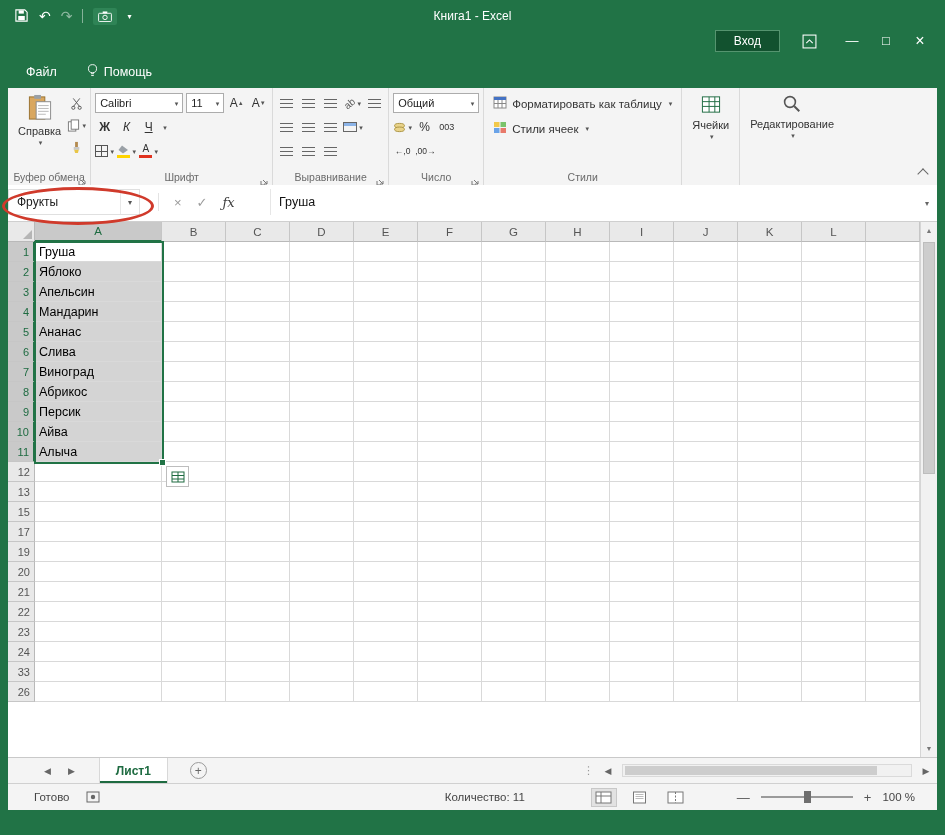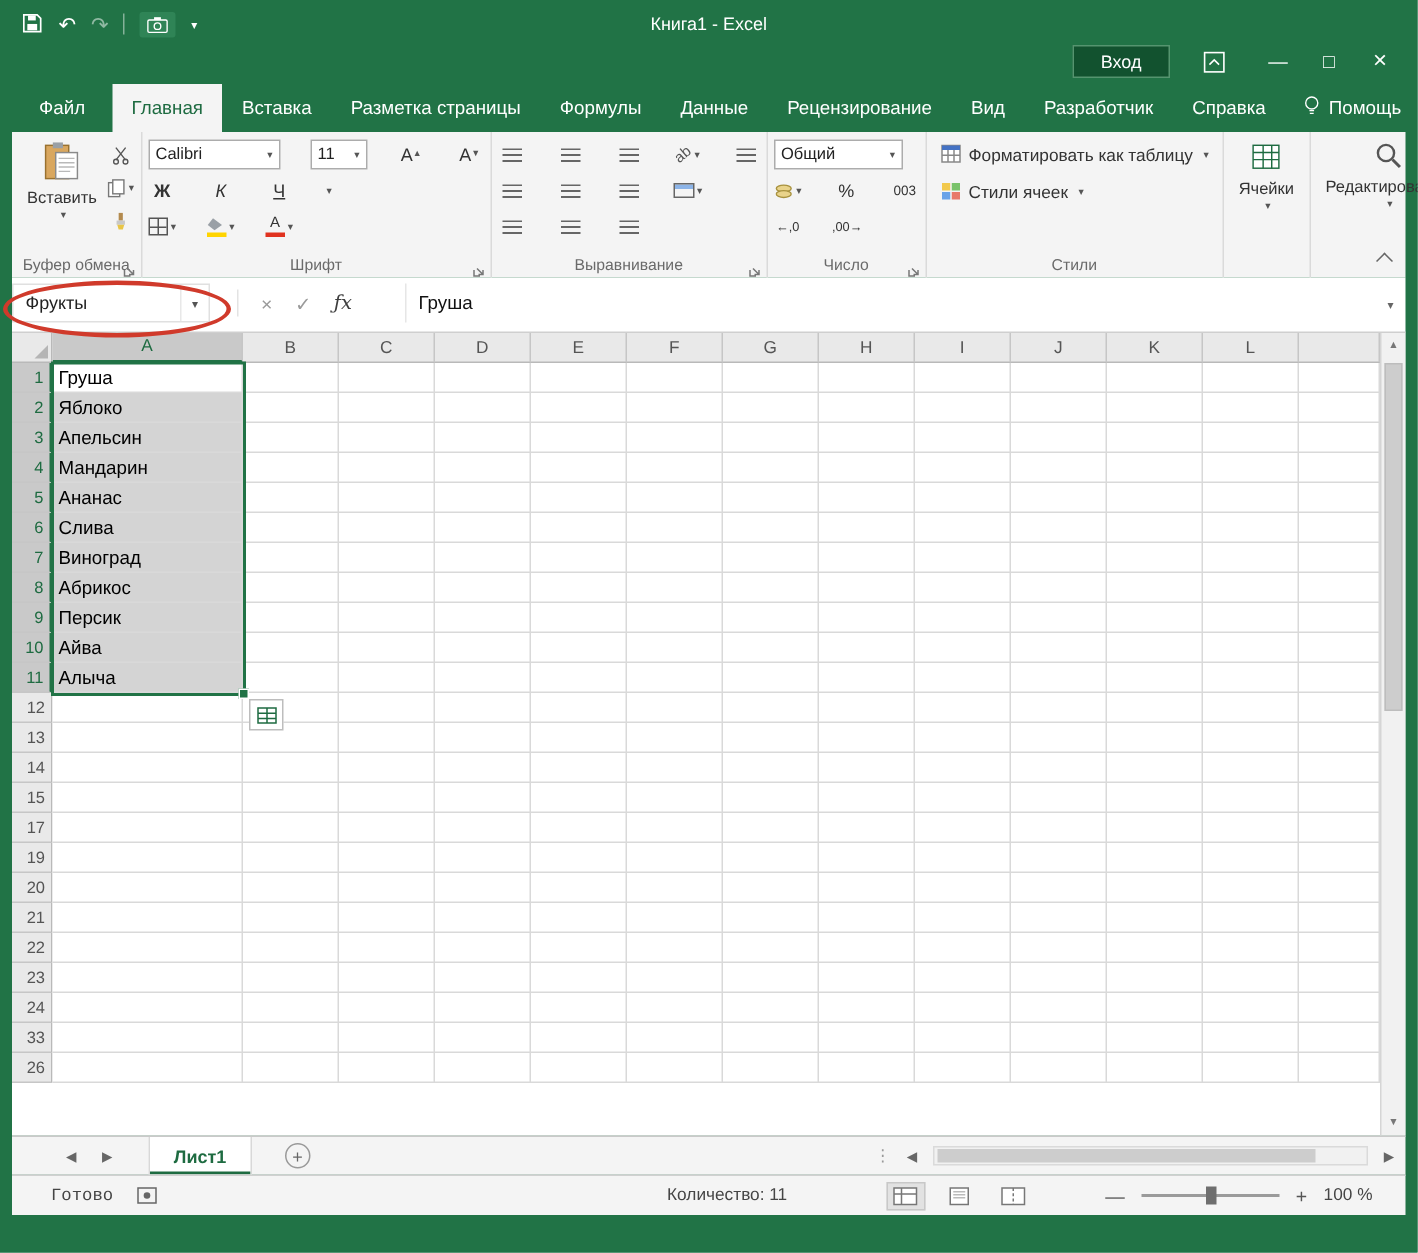--- a/index.html
+++ b/index.html
@@ -31,21 +31,21 @@
 .tab-help{display:flex;align-items:center;gap:6px;padding:0 12px;}
 
 
 .ribbon{position:absolute;left:8px;top:88px;width:929px;height:97px;background:#F4F4F4;display:flex;align-items:stretch;}
 .group{position:relative;border-right:1px solid #DADADA;padding:3px 4px 16px 4px;display:flex;}
 .glabel{position:absolute;left:0;right:0;bottom:2px;text-align:center;font-size:10.5px;color:#6A6A6A;}
 .lnch{position:absolute;right:2px;bottom:3px;width:10px;height:10px;}
 .caret{font-size:7px;color:#555;margin-left:2px;line-height:1;}
 .bigbtn{display:flex;flex-direction:column;align-items:center;gap:2px;padding:3px 6px;font-size:11px;color:#333;cursor:default;}
 .vcol{display:flex;flex-direction:column;justify-content:flex-start;}
-.grow{display:flex;align-items:center;gap:20px;height:24px;}
+.grow{display:flex;align-items:center;gap:3px;height:24px;}
 .combo{background:#fff;border:1px solid #ACACAC;height:20px;display:flex;align-items:center;font-size:11px;color:#222;padding:0 4px;justify-content:space-between;}
 .tbtn{min-width:19px;height:20px;display:flex;align-items:center;justify-content:center;font-size:12px;color:#333;cursor:default;}
 .bold{font-weight:bold;}
 .ital{font-style:italic;}
 .unders{text-decoration:underline;}
 .supt{font-size:6px;vertical-align:super;color:#555;}
 .bars{display:inline-block;width:13px;height:9px;background:repeating-linear-gradient(to bottom,#666 0 1.2px,transparent 1.2px 3.8px);}
 .iconstack{display:flex;flex-direction:column;align-items:center;line-height:1;}
 .colorbar{display:block;width:13px;height:3px;margin-top:1px;}
 .gridico{width:13px;height:12px;border:1px solid #555;background:linear-gradient(#555,#555) center/100% 1px no-repeat,linear-gradient(#555,#555) center/1px 100% no-repeat;}
@@ -97,21 +97,21 @@
 .sheettab{margin-left:24px;height:100%;background:#fff;display:flex;align-items:center;padding:0 16px;color:#1E6B41;font-weight:bold;font-size:12px;border-left:1px solid #D8D8D8;border-right:1px solid #D8D8D8;box-shadow:inset 0 -2px 0 #1E6B41;}
 .addbtn{margin-left:22px;width:17px;height:17px;border:1px solid #9A9A9A;border-radius:50%;display:flex;align-items:center;justify-content:center;font-size:12px;color:#666;line-height:1;}
 .hscroll{margin-left:auto;display:flex;align-items:center;gap:7px;margin-right:4px;}
 .hgrip{color:#999;font-size:11px;}
 .harrow{font-size:9px;color:#666;width:14px;text-align:center;}
 .htrack{width:290px;height:13px;background:#F1F1F1;border:1px solid #DADADA;position:relative;}
 .hthumb{position:absolute;left:2px;top:1px;width:252px;height:9px;background:#CDCDCD;}
 
 
 .statusbar{position:absolute;left:8px;top:783px;width:929px;height:27px;background:#F4F4F4;border-top:1px solid #D0D0D0;display:flex;align-items:center;font-size:11.5px;color:#454545;}
-.sbready{margin-left:26px;font-family:Liberation Mono, monospace;}
+.sbready{margin-left:26px;}
 .sbmacro{margin-left:16px;display:flex;align-items:center;}
 .sbcount{margin-left:auto;}
 .sbviews{display:flex;gap:10px;margin-left:66px;align-items:center;}
 .viewbtn{display:flex;align-items:center;justify-content:center;width:26px;height:19px;}
 .viewbtn.active{background:#E2E2E2;border:1px solid #C8C8C8;}
 .sbzoom{display:flex;align-items:center;gap:11px;margin-left:48px;margin-right:22px;}
 .zsign{font-size:13px;color:#555;}
 .zline{width:92px;height:2px;background:#9A9A9A;position:relative;}
 .zthumb{position:absolute;left:43px;top:-5px;width:7px;height:12px;background:#6E6E6E;}
 .zlabel{font-size:11.5px;color:#454545;}
@@ -150,52 +150,41 @@
           </svg>
         </span>
       <span class="winbtn">—</span>
       <span class="winbtn">□</span>
       <span class="winbtn close">×</span>
     </div>
   </div>
 
   <div class="tabs">
     <div class="tab file">Файл</div>
-    <div class="tablist">
-        <div class="tab active">Главная</div>
-        <div class="tab">Вставка</div>
-        <div class="tab">Разметка страницы</div>
-        <div class="tab">Формулы</div>
-        <div class="tab">Данные</div>
-        <div class="tab">Рецензирование</div>
-        <div class="tab">Вид</div>
-        <div class="tab">Разработчик</div>
-        <div class="tab">Справка</div>
-      </div>
     <div class="tab tab-help">
       <span><svg width="11" height="15" viewBox="0 0 12 16">
             <circle cx="6" cy="6" r="4.4" fill="none" stroke="#fff"></circle>
             <path d="M4.3 11.5h3.4M4.6 13.5h2.8" stroke="#fff"></path>
           </svg></span>
       <span>Помощь</span>
     </div>
 
   </div>
 
   <div class="ribbon">
 
     <div class="group">
       <div class="bigbtn">
         <span><svg width="26" height="27" viewBox="0 0 26 28">
               <rect x="2" y="3" width="16" height="23" fill="#D9A75F" stroke="#99712F"></rect>
               <rect x="7" y="1" width="7" height="4" fill="#9AA0A6"></rect>
               <rect x="9" y="8" width="15" height="18" fill="#fff" stroke="#8A8A8A"></rect>
               <path d="M11 12h11M11 15h11M11 18h11M11 21h8" stroke="#B9B9B9"></path>
             </svg></span>
-        <span>Вставить</span>
+        <span>Справка</span>
         <span class="caret">▾</span>
       </div>
       <div class="vcol" style="gap:2px;padding-top:2px;">
         <div class="tbtn">
             <svg width="13" height="13" viewBox="0 0 14 14">
               <path d="M3.5 1.5l7 9M10.5 1.5l-7 9" stroke="#555" fill="none"></path>
               <circle cx="3.6" cy="11.6" r="1.7" fill="none" stroke="#555"></circle>
               <circle cx="10.4" cy="11.6" r="1.7" fill="none" stroke="#555"></circle>
             </svg>
           </div>
@@ -631,36 +620,20 @@
           <div class="cell" style="width: 64px;"></div>
           <div class="cell" style="width: 64px;"></div>
           <div class="cell" style="width: 64px;"></div>
           <div class="cell" style="width: 64px;"></div>
           <div class="cell" style="width: 64px;"></div>
           <div class="cell" style="width: 64px;"></div>
           <div class="cell fillcell"></div>
         </div>
         <div class="gridrow">
           <div class="rowhead">13</div>
-          <div class="cell" style="width: 127px;"></div>
-          <div class="cell" style="width: 64px;"></div>
-          <div class="cell" style="width: 64px;"></div>
-          <div class="cell" style="width: 64px;"></div>
-          <div class="cell" style="width: 64px;"></div>
-          <div class="cell" style="width: 64px;"></div>
-          <div class="cell" style="width: 64px;"></div>
-          <div class="cell" style="width: 64px;"></div>
-          <div class="cell" style="width: 64px;"></div>
-          <div class="cell" style="width: 64px;"></div>
-          <div class="cell" style="width: 64px;"></div>
-          <div class="cell" style="width: 64px;"></div>
-          <div class="cell fillcell"></div>
-        </div>
-        <div class="gridrow">
-          <div class="rowhead">14</div>
           <div class="cell" style="width: 127px;"></div>
           <div class="cell" style="width: 64px;"></div>
           <div class="cell" style="width: 64px;"></div>
           <div class="cell" style="width: 64px;"></div>
           <div class="cell" style="width: 64px;"></div>
           <div class="cell" style="width: 64px;"></div>
           <div class="cell" style="width: 64px;"></div>
           <div class="cell" style="width: 64px;"></div>
           <div class="cell" style="width: 64px;"></div>
           <div class="cell" style="width: 64px;"></div>

